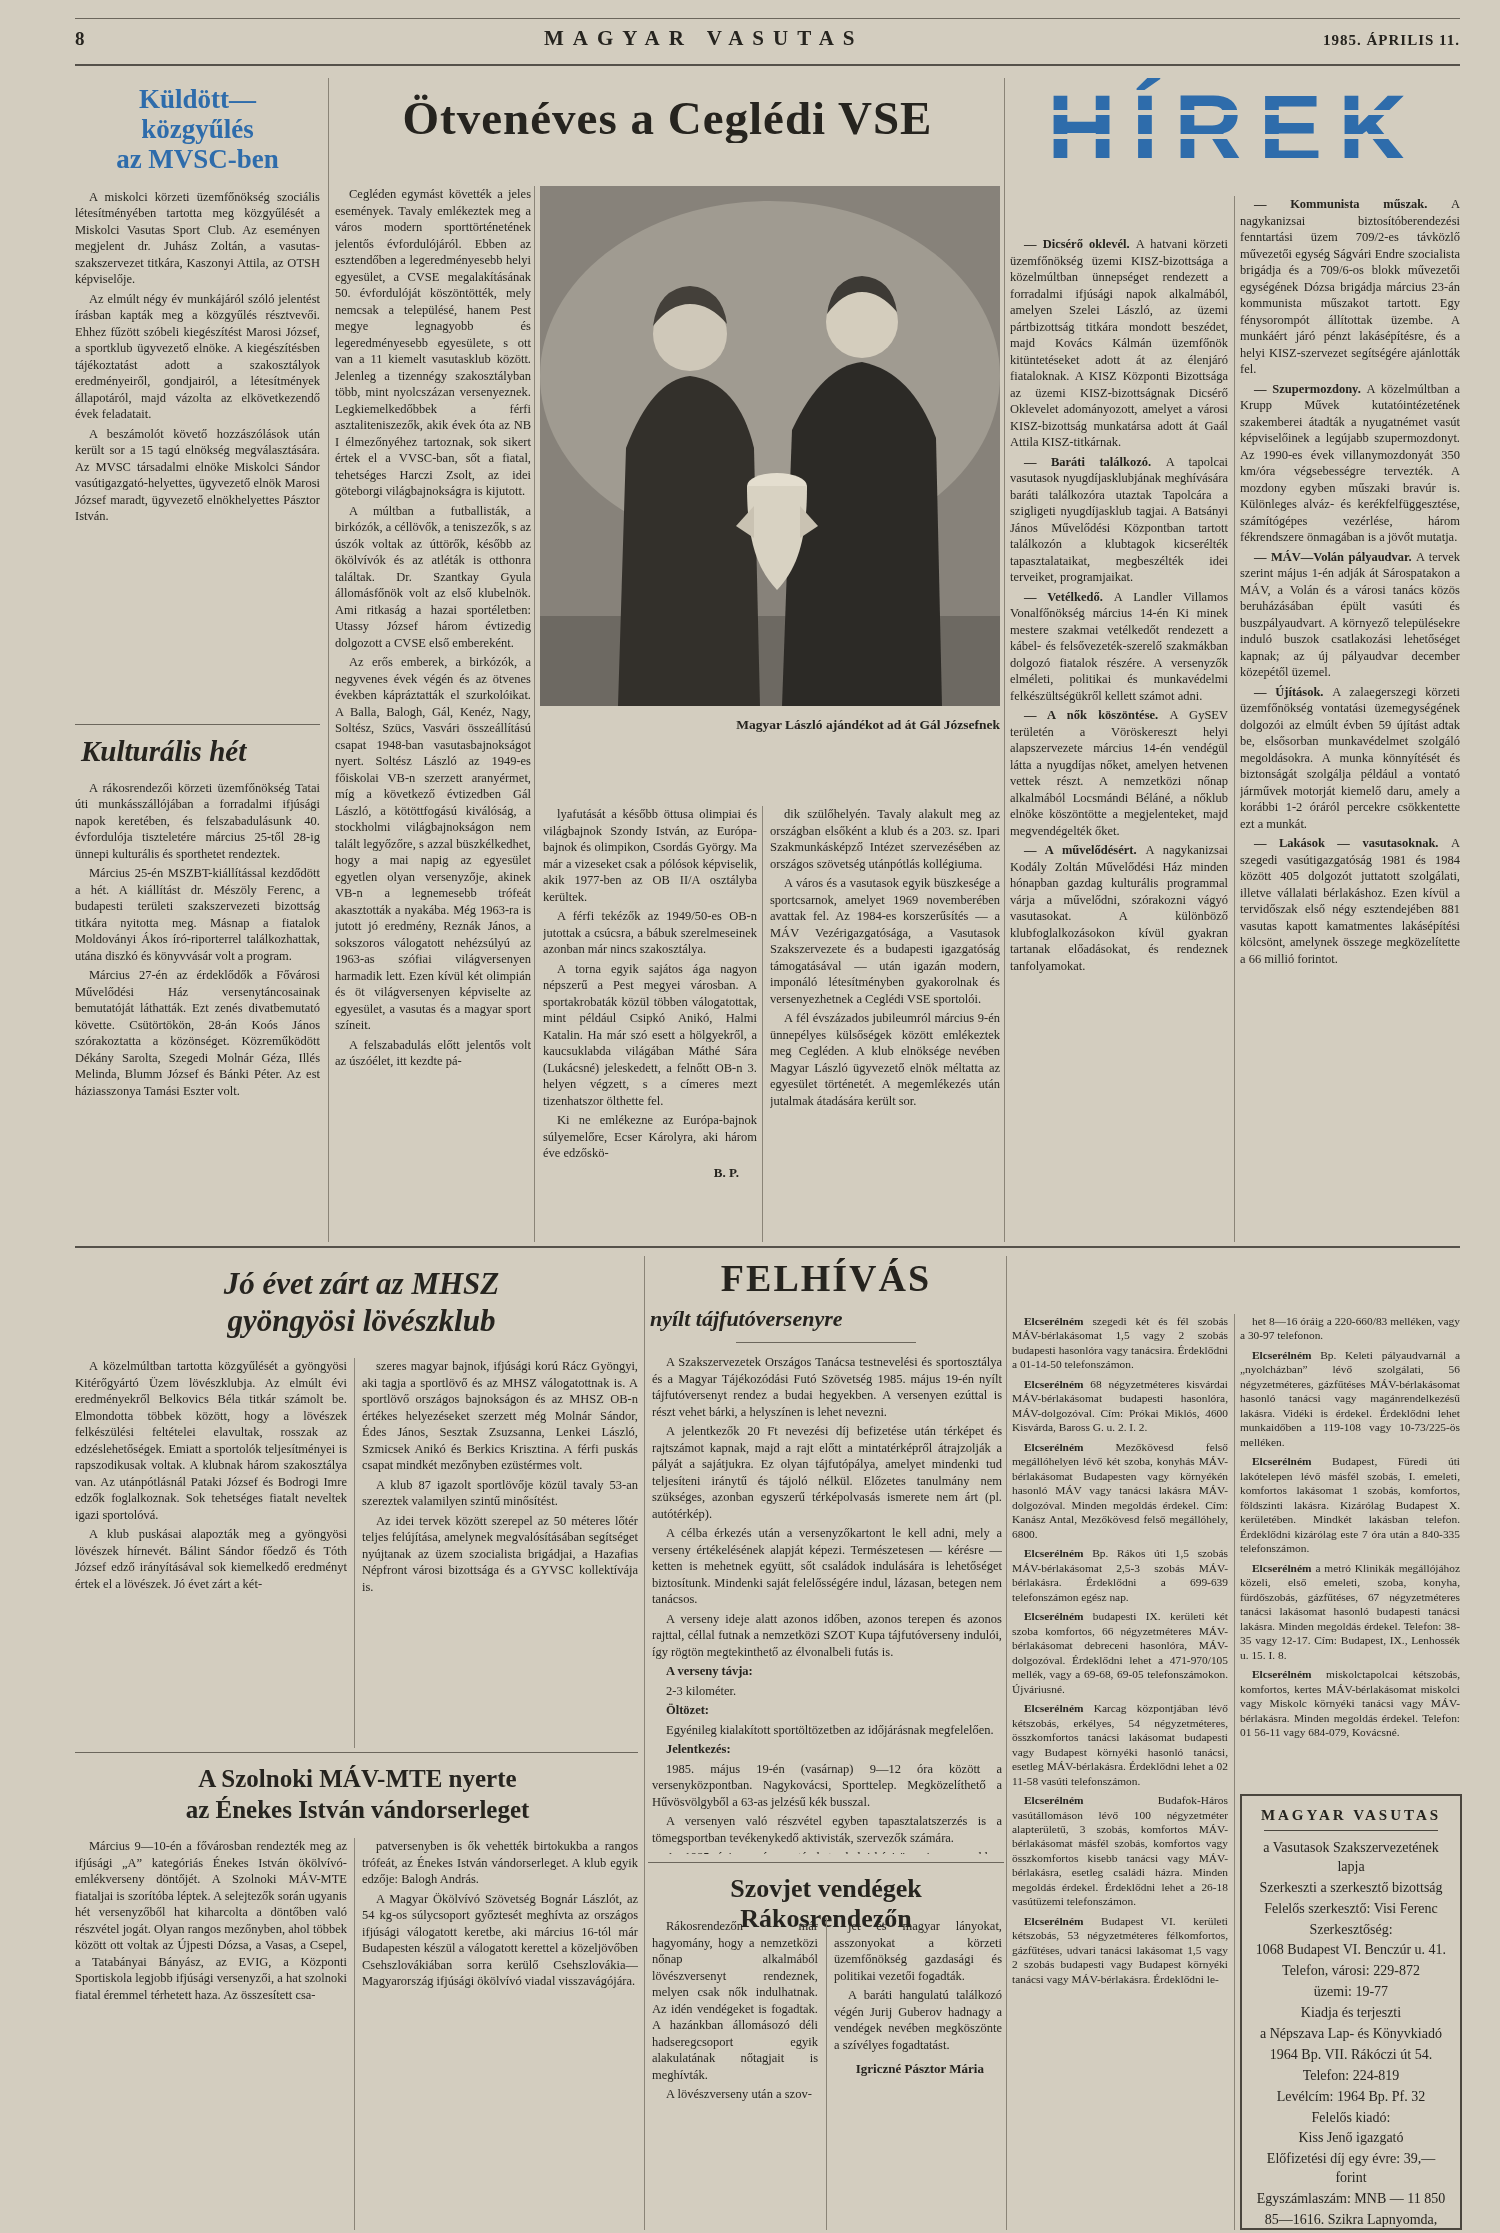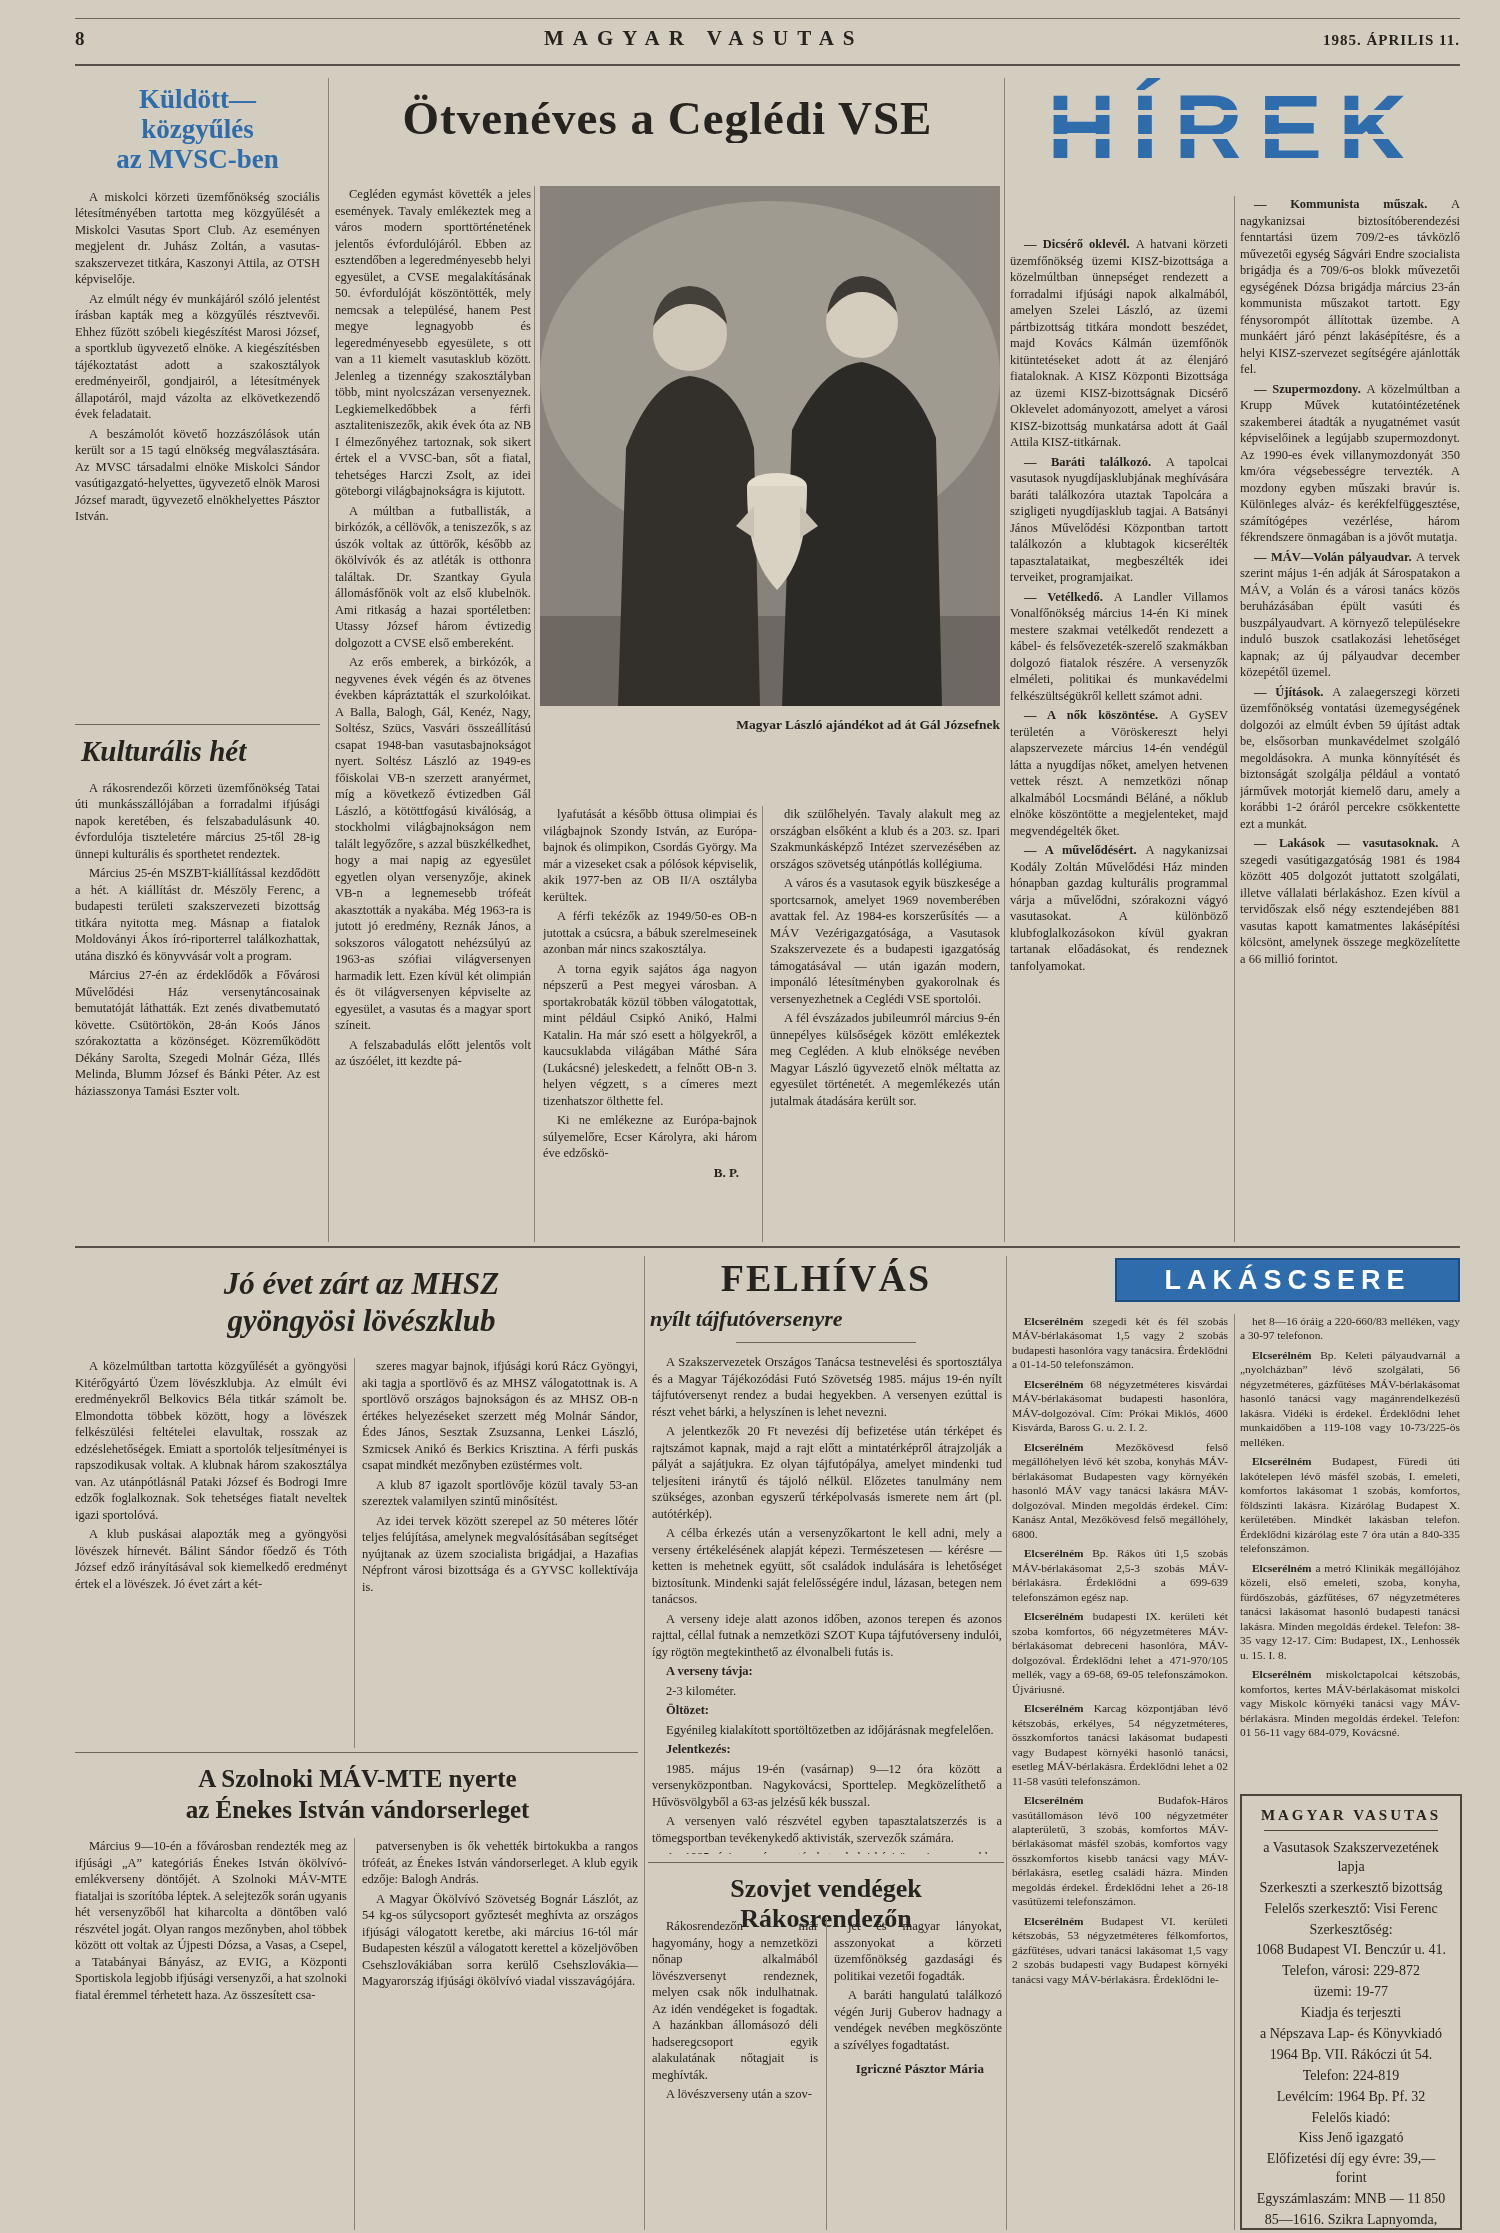--- a/index.html
+++ b/index.html
@@ -203,21 +203,20 @@
       <p>A lövészverseny után a szov-</p>
     </section>
   <section class="abs" style="left:834px;top:1918px;width:168px;height:312px;">
     <div class="body">
         <p>jet és magyar lányokat, asszonyokat a körzeti üzemfőnökség gazdasági és politikai vezetői fogadták.</p>
         <p>A baráti hangulatú találkozó végén Jurij Guberov hadnagy a vendégek nevében megköszönte a szívélyes fogadtatást.</p>
       </div>
     <div class="sign" style="margin-top:8px;">Igriczné Pásztor Mária</div>
   </section>
 
-  <div class="abs banner" style="left:1115px;top:1258px;width:345px;height:44px;">LAKÁSCSERE</div>
   <section class="abs ads" style="left:1012px;top:1314px;width:216px;height:916px;">
       <p><b>Elcserélném </b>szegedi két és fél szobás MÁV-bérlakásomat 1,5 vagy 2 szobás budapesti hasonlóra vagy tanácsira. Érdeklődni a 01-14-50 telefonszámon.</p>
       <p><b>Elcserélném </b>68 négyzetméteres kisvárdai MÁV-bérlakásomat budapesti hasonlóra, MÁV-dolgozóval. Cím: Prókai Miklós, 4600 Kisvárda, Baross G. u. 2. I. 2.</p>
       <p><b>Elcserélném </b>Mezőkövesd felső megállóhelyen lévő két szoba, konyhás MÁV-bérlakásomat Budapesten vagy környékén hasonló MÁV vagy tanácsi lakásra MÁV-dolgozóval. Minden megoldás érdekel. Cím: Kanász Antal, Mezőkövesd felső megállóhely, 6800.</p>
       <p><b>Elcserélném </b>Bp. Rákos úti 1,5 szobás MÁV-bérlakásomat 2,5-3 szobás MÁV-bérlakásra. Érdeklődni a 699-639 telefonszámon egész nap.</p>
       <p><b>Elcserélném </b>budapesti IX. kerületi két szoba komfortos, 66 négyzetméteres MÁV-bérlakásomat debreceni hasonlóra, MÁV-dolgozóval. Érdeklődni lehet a 471-970/105 mellék, vagy a 69-68, 69-05 telefonszámokon. Újváriusné.</p>
       <p><b>Elcserélném </b>Karcag központjában lévő kétszobás, erkélyes, 54 négyzetméteres, összkomfortos tanácsi lakásomat budapesti vagy Budapest környéki hasonló tanácsi, esetleg MÁV-bérlakásra. Érdeklődni lehet a 02 11-58 vasúti telefonszámon.</p>
       <p><b>Elcserélném </b>Budafok-Háros vasútállomáson lévő 100 négyzetméter alapterületű, 3 szobás, komfortos MÁV-bérlakásomat másfél szobás, komfortos vagy összkomfortos kisebb tanácsi vagy MÁV-bérlakásra, esetleg családi házra. Minden megoldás érdekel. Érdeklődni lehet a 26-18 vasútüzemi telefonszámon.</p>
       <p><b>Elcserélném </b>Budapest VI. kerületi kétszobás, 53 négyzetméteres félkomfortos, gázfűtéses, udvari tanácsi lakásomat 1,5 vagy 2 szobás budapesti vagy Budapest környéki tanácsi vagy MÁV-bérlakásra. Érdeklődni le-</p>
     </section>

